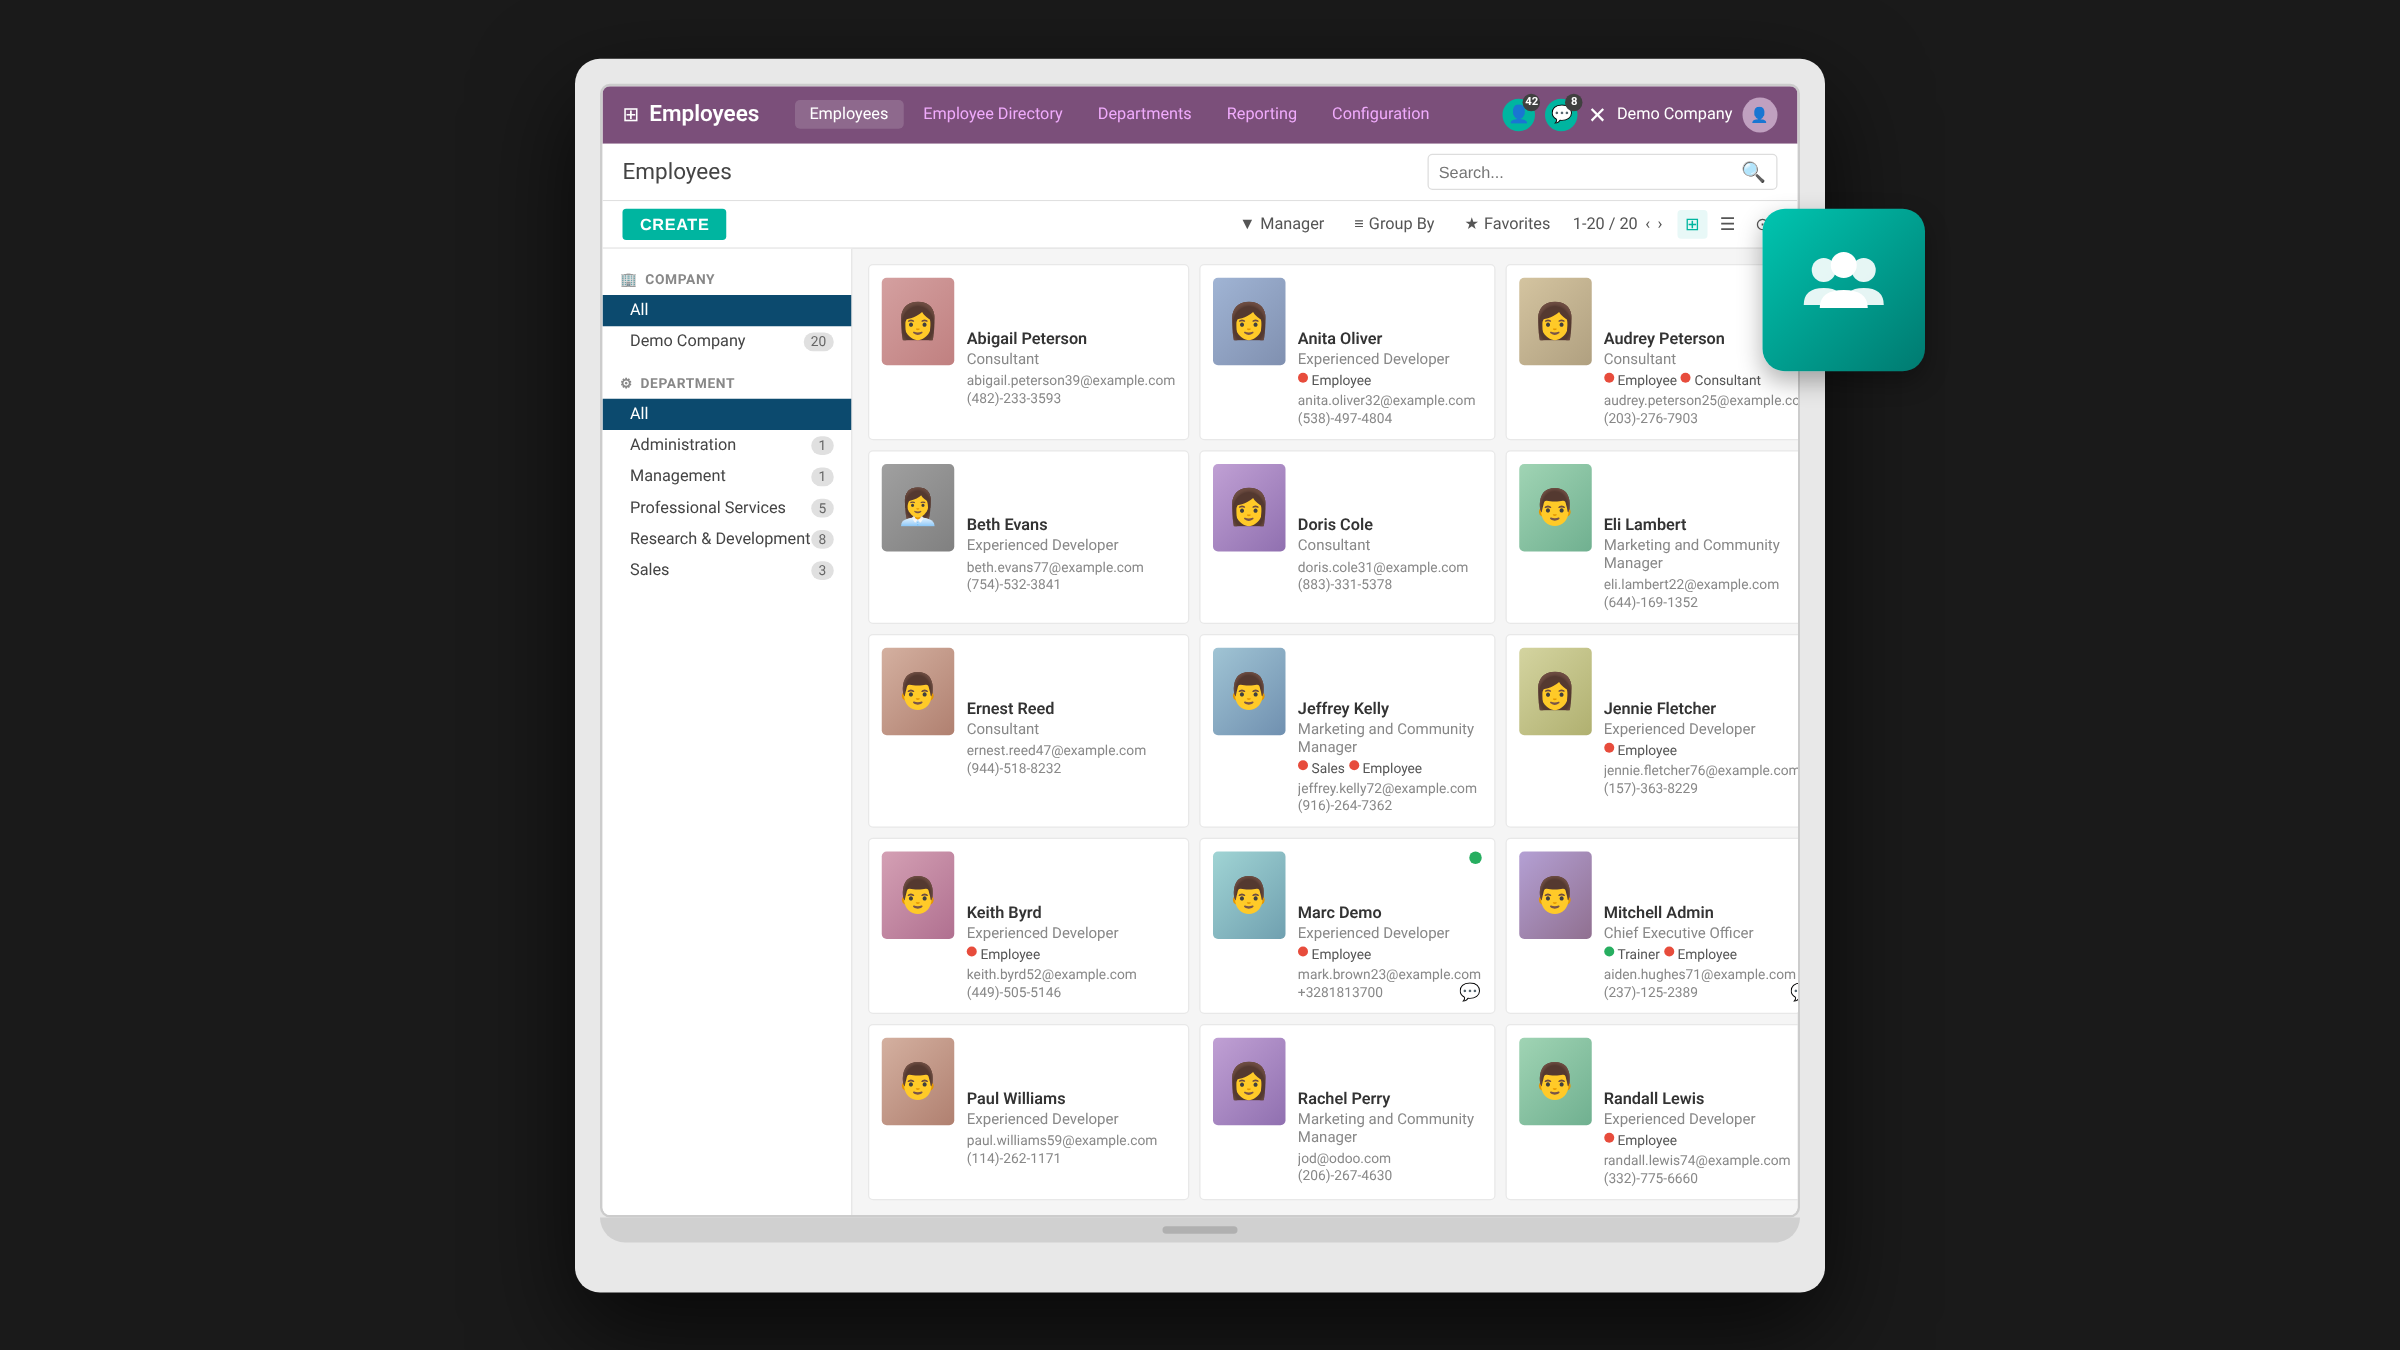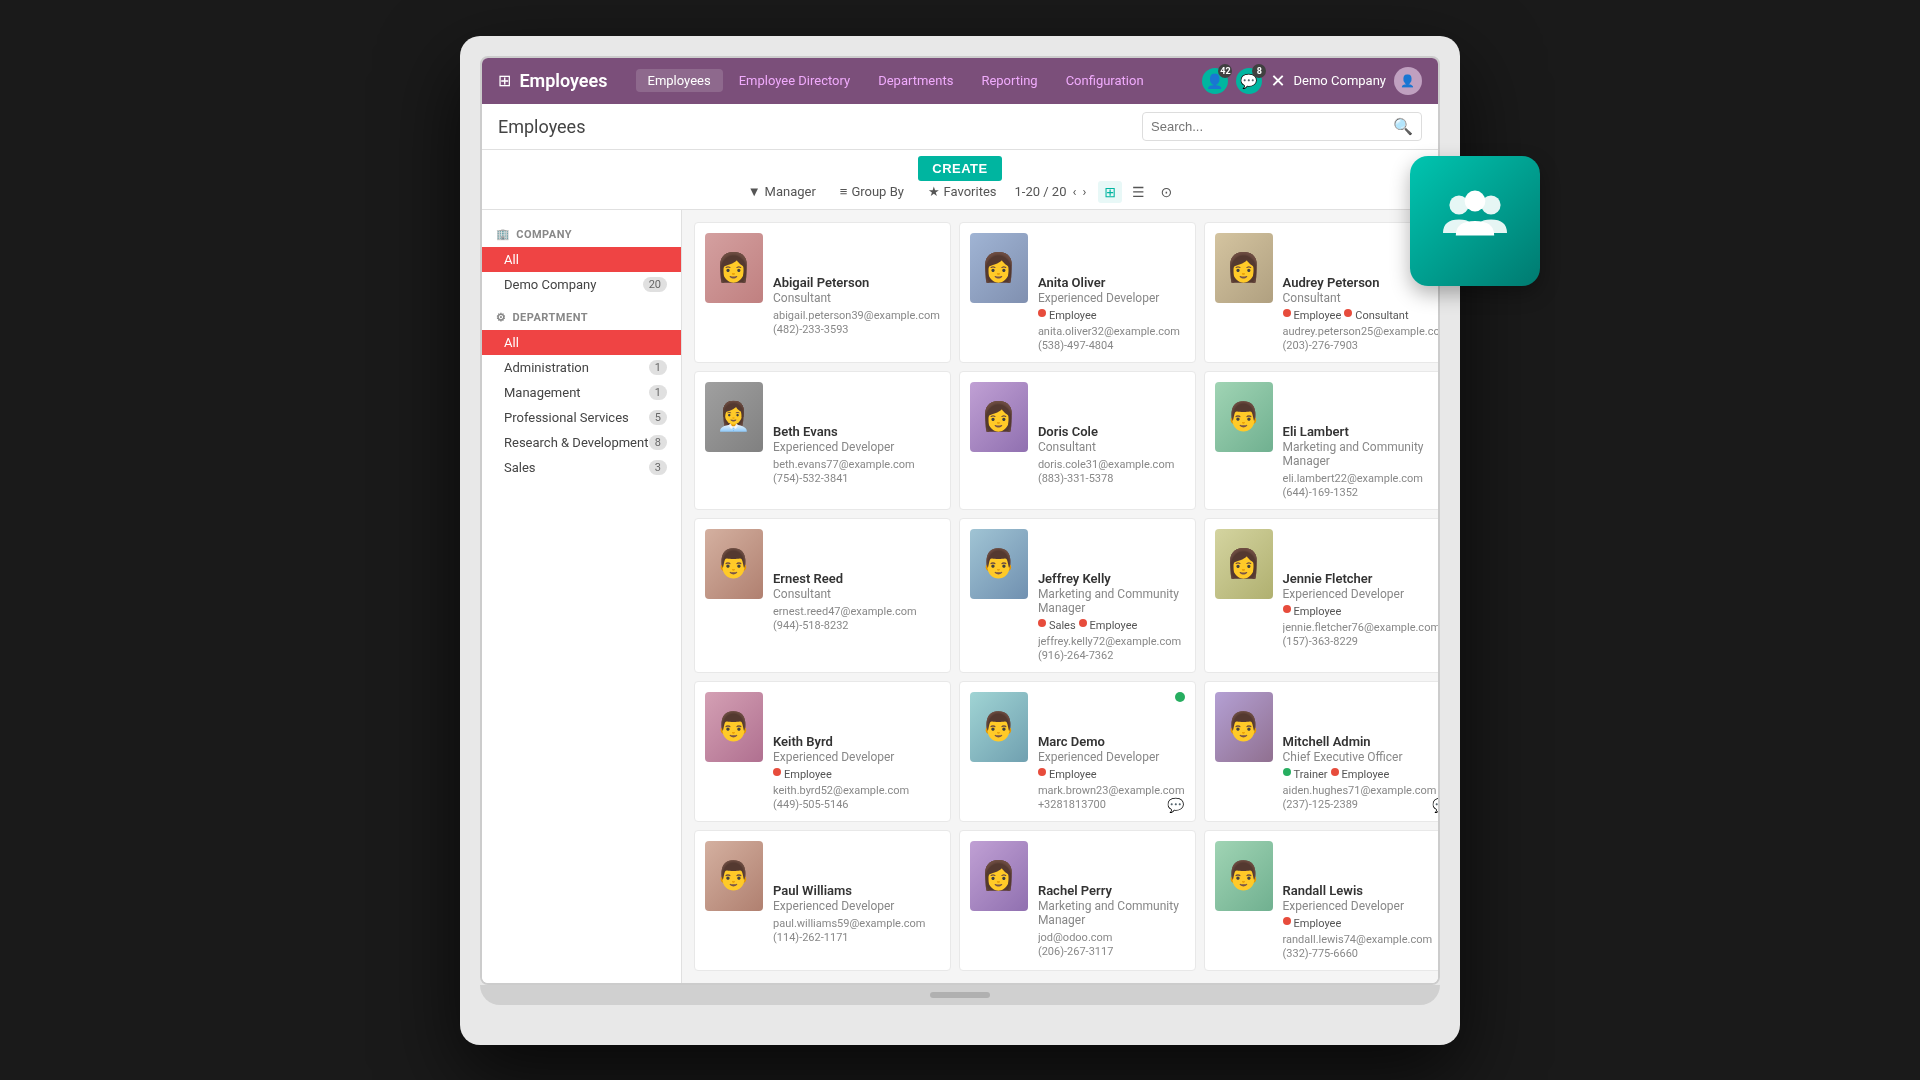--- a/index.html
+++ b/index.html
@@ -126,21 +126,20 @@
       color: #666;
     }
     
     .toolbar {
       background: #fff;
       padding: 6px 16px;
       display: flex;
       align-items: center;
       justify-content: space-between;
       border-bottom: 1px solid #e0e0e0;
-      flex-direction: column;
     }
     .create-btn {
       background: #00b5a0;
       color: #fff;
       border: none;
       padding: 5px 14px;
       border-radius: 3px;
       font-size: 13px;
       font-weight: 600;
       cursor: pointer;
@@ -208,21 +207,21 @@
     .sidebar-item {
       padding: 5px 14px 5px 22px;
       cursor: pointer;
       display: flex;
       justify-content: space-between;
       align-items: center;
       color: #444;
       border-radius: 0;
     }
     .sidebar-item.active {
-      background: #ef4444;
+      background: #0c4a6e;
       color: #fff;
       border-radius: 0;
     }
     .sidebar-badge {
       background: #e0e0e0;
       border-radius: 10px;
       padding: 1px 6px;
       font-size: 11px;
       color: #666;
     }
@@ -656,21 +655,21 @@
                 </div>
               </div>
               <div class="employee-card">
                 <div class="emp-photo photo-5">
                   <span class="photo-face">👩</span>
                 </div>
                 <div class="emp-info">
                   <div class="emp-name">Rachel Perry</div>
                   <div class="emp-role">Marketing and Community Manager</div>
                   <div class="emp-email">jod@odoo.com</div>
-                  <div class="emp-phone">(206)-267-3117</div>
+                  <div class="emp-phone">(206)-267-4630</div>
                 </div>
               </div>
               <div class="employee-card">
                 <div class="emp-photo photo-6">
                   <span class="photo-face">👨</span>
                 </div>
                 <div class="emp-info">
                   <div class="emp-name">Randall Lewis</div>
                   <div class="emp-role">Experienced Developer</div>
                   <div class="emp-tags">

